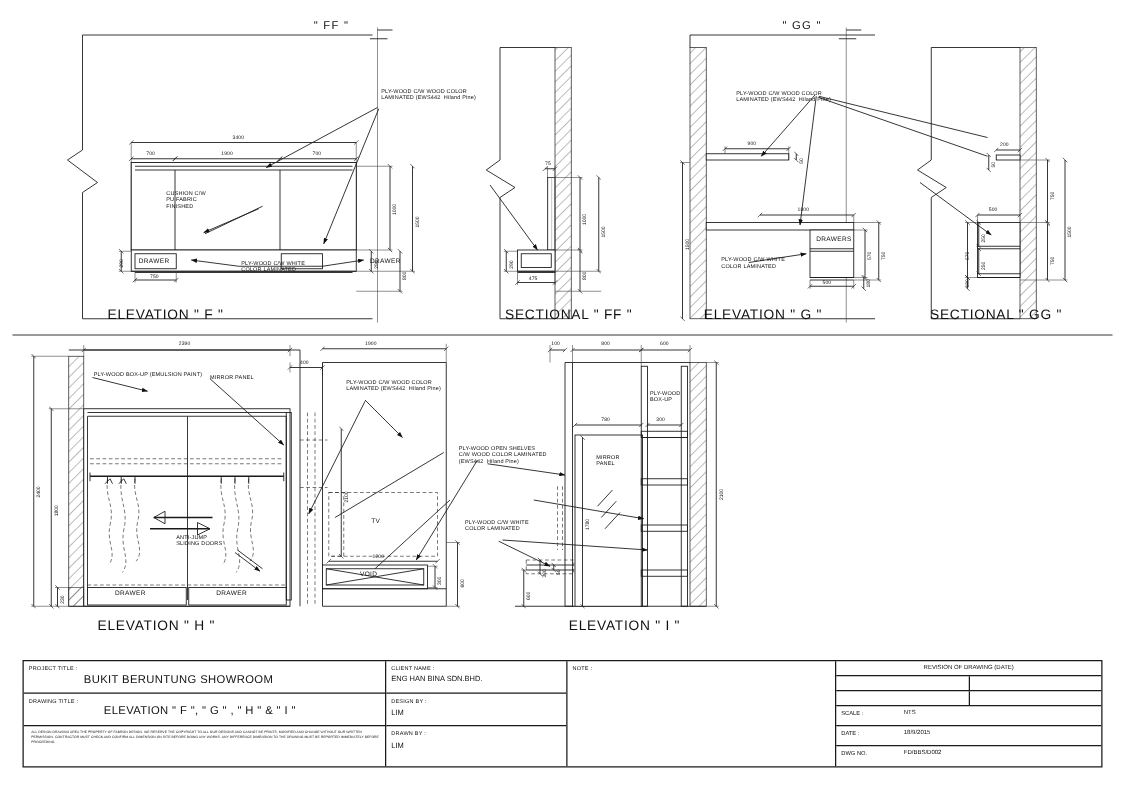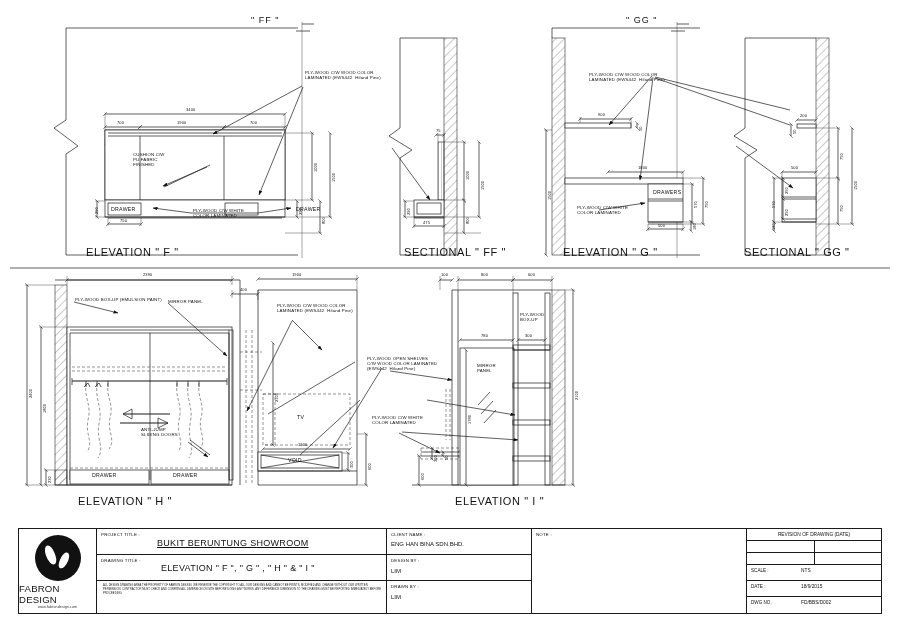--- a/index.html
+++ b/index.html
@@ -518,30 +518,25 @@
   <div class="txt dim" style="left:481px;top:334px;">780</div>
   <div class="txt dim" style="left:525px;top:334px;">300</div>
   <div class="txt dimv" style="left:468px;top:424px;transform:rotate(-90deg);">1780</div>
   <div class="txt dimv" style="left:575px;top:400px;transform:rotate(-90deg);">2100</div>
   <div class="txt dimv" style="left:434px;top:462px;transform:rotate(-90deg);">300</div>
   <div class="txt dimv" style="left:445px;top:460px;transform:rotate(-90deg);">50</div>
   <div class="txt dimv" style="left:421px;top:480px;transform:rotate(-90deg);">600</div>
 
   <div id="tb">
 
-    <div class="tb-cell" id="tb-logo">
-      <div class="logo-mark"></div>
-      <div id="logo-name">FABRON DESIGN</div>
-      <div id="logo-url">www.fabrondesign.com</div>
-    </div>
 
     <div class="tb-cell" id="tb-mid">
       <div class="tb-row" style="height:26px;">
         <span class="tb-key">PROJECT TITLE :</span>
-        <span class="tb-val" style="left:60px;top:9px;text-decoration:underline;">BUKIT BERUNTUNG SHOWROOM</span>
+        <span class="tb-val" style="left:48px;top:9px;">BUKIT BERUNTUNG SHOWROOM</span>
       </div>
       <div class="tb-row" style="height:26px;">
         <span class="tb-key">DRAWING TITLE :</span>
         <span class="tb-val" style="left:64px;top:8px;">ELEVATION  " F ",  " G " , " H " &amp; " I "</span>
       </div>
       <div class="tb-row" style="flex:1;">
         <span class="disc">ALL DESIGN DRAWING AREA THE PROPERTY OF FABRON DESIGN. WE RESERVE THE COPYRIGHT TO ALL OUR
 DESIGNS AND CANNOT BE PRINTS, MODIFIED AND CHANGE WITHOUT OUR WRITTEN PERMISSION.
 CONTRACTOR MUST CHECK AND CONFIRM ALL DIMENSION ON SITE BEFORE DOING ANY WORKS.
 ANY DIFFERENCE DIMENSION TO THE DRAWING MUST BE REPORTED IMMEDIATELY BEFORE PROCEEDING.</span>

